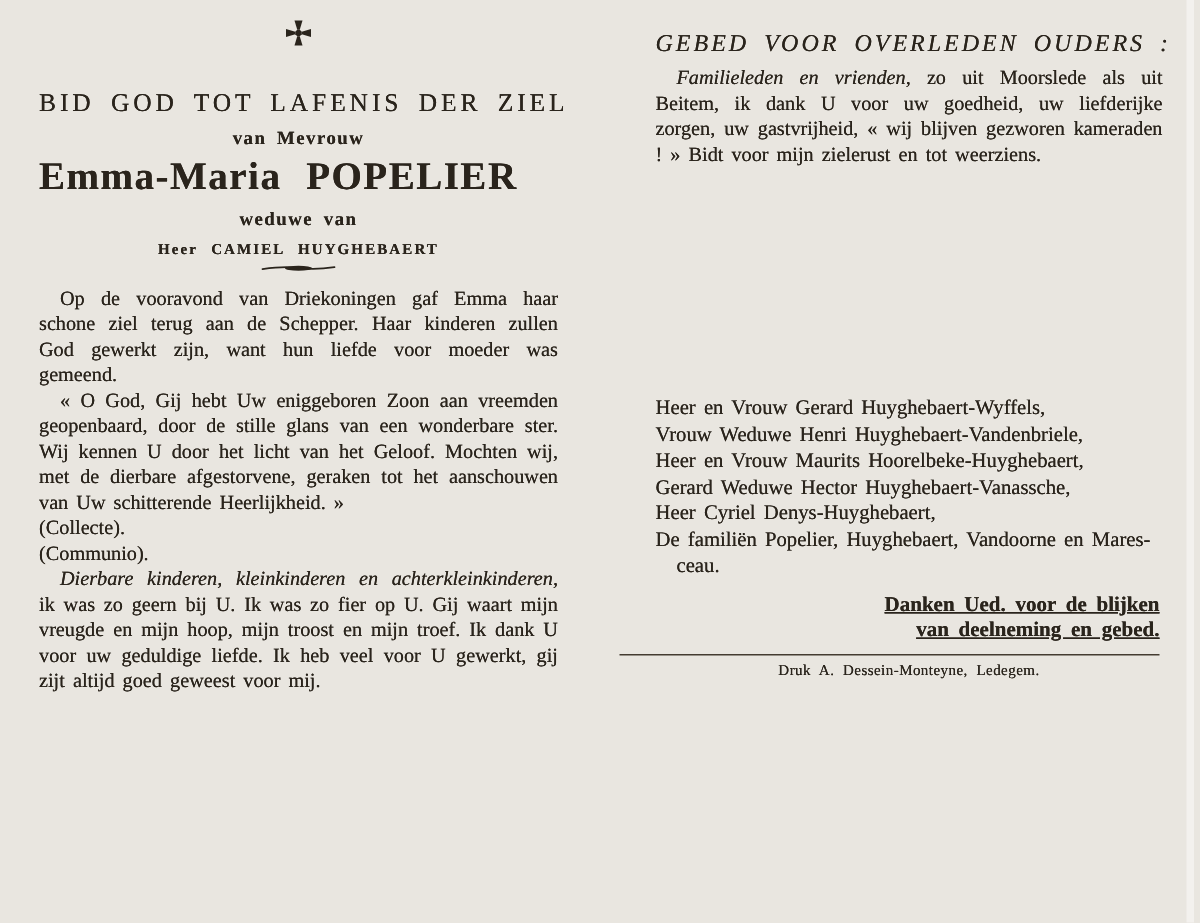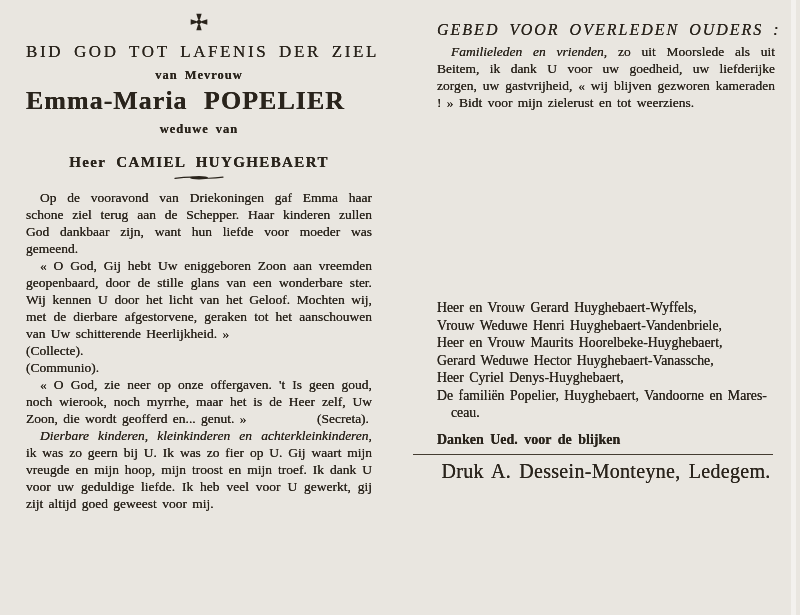--- a/index.html
+++ b/index.html
@@ -21,34 +21,34 @@
     background: rgba(255,255,255,0.45);
     pointer-events: none;
   }
   .page { width: 400px; box-sizing: border-box; }
   .page-left  { padding: 12px 28px 0 26px; }
   .page-right { padding: 15px 25px 0 37px; }
 
   
   .cross { text-align: center; height: 22px; line-height: 0; }
   .card-title {
-    margin-top: 8px; white-space: nowrap;
+    margin-top: 25px; white-space: nowrap;
     font-size: 17px; letter-spacing: 2.6px; word-spacing: 4px;
   }
   .small-label {
     margin-top: 6px; text-align: center;
     font-weight: bold; font-size: 12.5px; letter-spacing: 1px; word-spacing: 3px;
   }
   .deceased {
     margin-top: 3px; text-align: left; white-space: nowrap;
     font-weight: bold; font-size: 26px; letter-spacing: 1px; word-spacing: 9px;
   }
   .husband {
-    margin-top: 17px; text-align: center; white-space: nowrap;
-    font-weight: bold; font-size: 15px; letter-spacing: 1.4px; word-spacing: 5px;
+    margin-top: 7px; text-align: center; white-space: nowrap;
+    font-weight: bold; font-size: 10px; letter-spacing: 1.4px; word-spacing: 5px;
   }
   .vitae {
     margin-top: 8px;
     font-style: italic; font-size: 14.2px; line-height: 19.5px;
     text-align: justify; text-align-last: center; word-spacing: 3px;
   }
   .flourish { margin-top: 2px; text-align: center; line-height: 0; }
 
   
   .body-text { margin-top: 6px; }
@@ -60,38 +60,39 @@
   .attr { text-align: left; padding-right: 3px; }
   .attr-inline { float: right; padding-right: 3px; }
   em { font-style: italic; }
 
   
   .prayer-heading {
     margin: 6px 0 4px; text-align: left; white-space: nowrap;
     font-style: italic; font-size: 16px; letter-spacing: 2px; word-spacing: 4px;
   }
   .list-spacer { height: 152px; }
-  .family-list { font-size: 13.8px; margin-top: 36px; }
+  .family-list { font-size: 13.8px; }
   .family-line {
     line-height: 17.5px;
     padding-left: 14px; text-indent: -14px; 
     word-spacing: 2px;
   }
   .thanks {
     margin-top: 9px; padding-right: 2px;
-    font-weight: bold; font-size: 14px; line-height: 17.5px;
+    text-align: right; font-weight: bold; font-size: 14px; line-height: 17.5px;
     word-spacing: 3px;
+    text-decoration: underline;
   }
   .printer-rule {
     margin: 6px 2px 0 -24px;
     border-top: 1.4px solid #443c31;
   }
   .printer {
     margin-top: 5px; text-align: center;
-    font-size: 20px; word-spacing: 3px; letter-spacing: 0.3px;
+    font-size: 10px; word-spacing: 3px; letter-spacing: 0.3px;
   }
 </style>
 </head>
 <body>
 
 <div class="card">
 
   <div class="page page-left">
 
     <div class="cross">
@@ -111,25 +112,24 @@
     <div class="husband">Heer CAMIEL HUYGHEBAERT</div>
 
     <div class="flourish">
       <svg width="52" height="10" viewBox="0 0 52 10" aria-hidden="true">
         <path d="M2 5.4 C 12 4.0 18 3.5 26 4.6 C 34 5.7 42 5.3 50 4.1" stroke="#2a241c" stroke-width="1.2" fill="none" stroke-linecap="round"></path>
         <ellipse cx="26" cy="4.8" rx="9" ry="1.7" fill="#2a241c"></ellipse>
       </svg>
     </div>
 
     <div class="body-text">
-      <p class="indent">Op de vooravond van Driekoningen gaf Emma haar schone ziel terug aan de Schepper. Haar kinderen zullen God dankbaar zijn, want hun liefde voor moeder was gemeend.</p>
+      <p class="indent">Op de vooravond van Driekoningen gaf Emma haar schone ziel terug aan de Schepper. Haar kinderen zullen God gewerkt zijn, want hun liefde voor moeder was gemeend.</p>
       <p class="indent">« O God, Gij hebt Uw eniggeboren Zoon aan vreemden geopenbaard, door de stille glans van een wonderbare ster. Wij kennen U door het licht van het Geloof. Mochten wij, met de dierbare afgestorvene, geraken tot het aanschouwen van Uw schitterende Heerlijkheid. »</p>
       <p class="attr">(Collecte).</p>
       <p class="attr">(Communio).</p>
-      <p class="indent"><span>« O God, zie neer op onze offergaven. 't Is geen goud, noch wierook, noch myrrhe, maar het is de Heer zelf, Uw Zoon, die wordt geofferd en... genut. »</span> <span class="attr-inline">(Secreta).</span></p>
       <p class="indent"><em>Dierbare kinderen, kleinkinderen en achterkleinkinderen,</em><span> ik was zo geern bij U. Ik was zo fier op U. Gij waart mijn vreugde en mijn hoop, mijn troost en mijn troef. Ik dank U voor uw geduldige liefde. Ik heb veel voor U gewerkt, gij zijt altijd goed geweest voor mij.</span></p>
     </div>
   </div>
 
   <div class="page page-right rp">
 
 
     <div class="prayer-heading">GEBED VOOR OVERLEDEN OUDERS :</div>
 
 
@@ -141,20 +141,21 @@
       <div class="family-line">Heer en Vrouw Gerard Huyghebaert-Wyffels,</div>
       <div class="family-line">Vrouw Weduwe Henri Huyghebaert-Vandenbriele,</div>
       <div class="family-line">Heer en Vrouw Maurits Hoorelbeke-Huyghebaert,</div>
       <div class="family-line">Gerard Weduwe Hector Huyghebaert-Vanassche,</div>
       <div class="family-line">Heer Cyriel Denys-Huyghebaert,</div>
       <div class="family-line">De familiën Popelier, Huyghebaert, Vandoorne en Mares­ceau.</div>
     </div>
 
     <div class="thanks">
       <div>Danken Ued. voor de blijken</div>
+      <div>van deelneming en gebed.</div>
     </div>
 
     <div class="printer-rule"></div>
     <div class="printer">Druk A. Dessein-Monteyne, Ledegem.</div>
   </div>
 
   <div class="scan-edge"></div>
 </div>
 
 </body></html>

